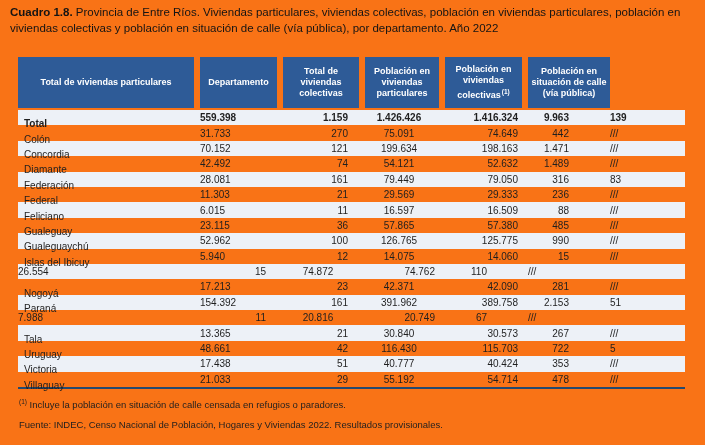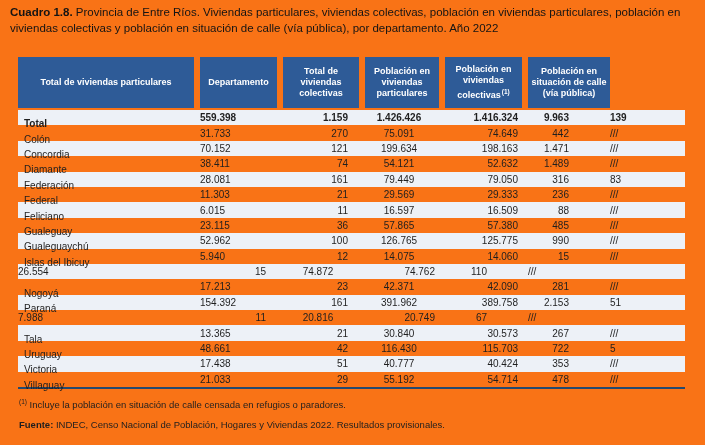--- a/index.html
+++ b/index.html
@@ -83,21 +83,21 @@
   }
   .fn .fnsup { font-size: 6.5px; vertical-align: super; }
   .src {
     position: absolute;
     left: 19px;
     top: 419px;
     margin: 0;
     font-size: 9.5px;
     color: #1f1f1f;
   }
-  .src b { font-weight: bold; }
+  .src b { font-weight: normal; }
 </style>
 </head>
 <body>
 
 <div class="page">
 
   <p class="title"><b>Cuadro 1.8.</b> <span>Provincia de Entre Ríos. Viviendas particulares, viviendas colectivas, población en viviendas particulares, población en viviendas colectivas y población en situación de calle (vía pública), por departamento. Año 2022</span></p>
 
   <div class="table">
     <div class="thead">
@@ -143,21 +143,21 @@
           <div class="cell c0">Concordia</div>
           <div class="cell c1">70.152</div>
           <div class="cell c2">121</div>
           <div class="cell c3">199.634</div>
           <div class="cell c4">198.163</div>
           <div class="cell c5">1.471</div>
           <div class="cell c6">///</div>
         </div>
         <div class="row">
           <div class="cell c0">Diamante</div>
-          <div class="cell c1">38.411</div>
+          <div class="cell c1">42.492</div>
           <div class="cell c2">74</div>
           <div class="cell c3">54.121</div>
           <div class="cell c4">52.632</div>
           <div class="cell c5">1.489</div>
           <div class="cell c6">///</div>
         </div>
         <div class="row">
           <div class="cell c0">Federación</div>
           <div class="cell c1">28.081</div>
           <div class="cell c2">161</div>

